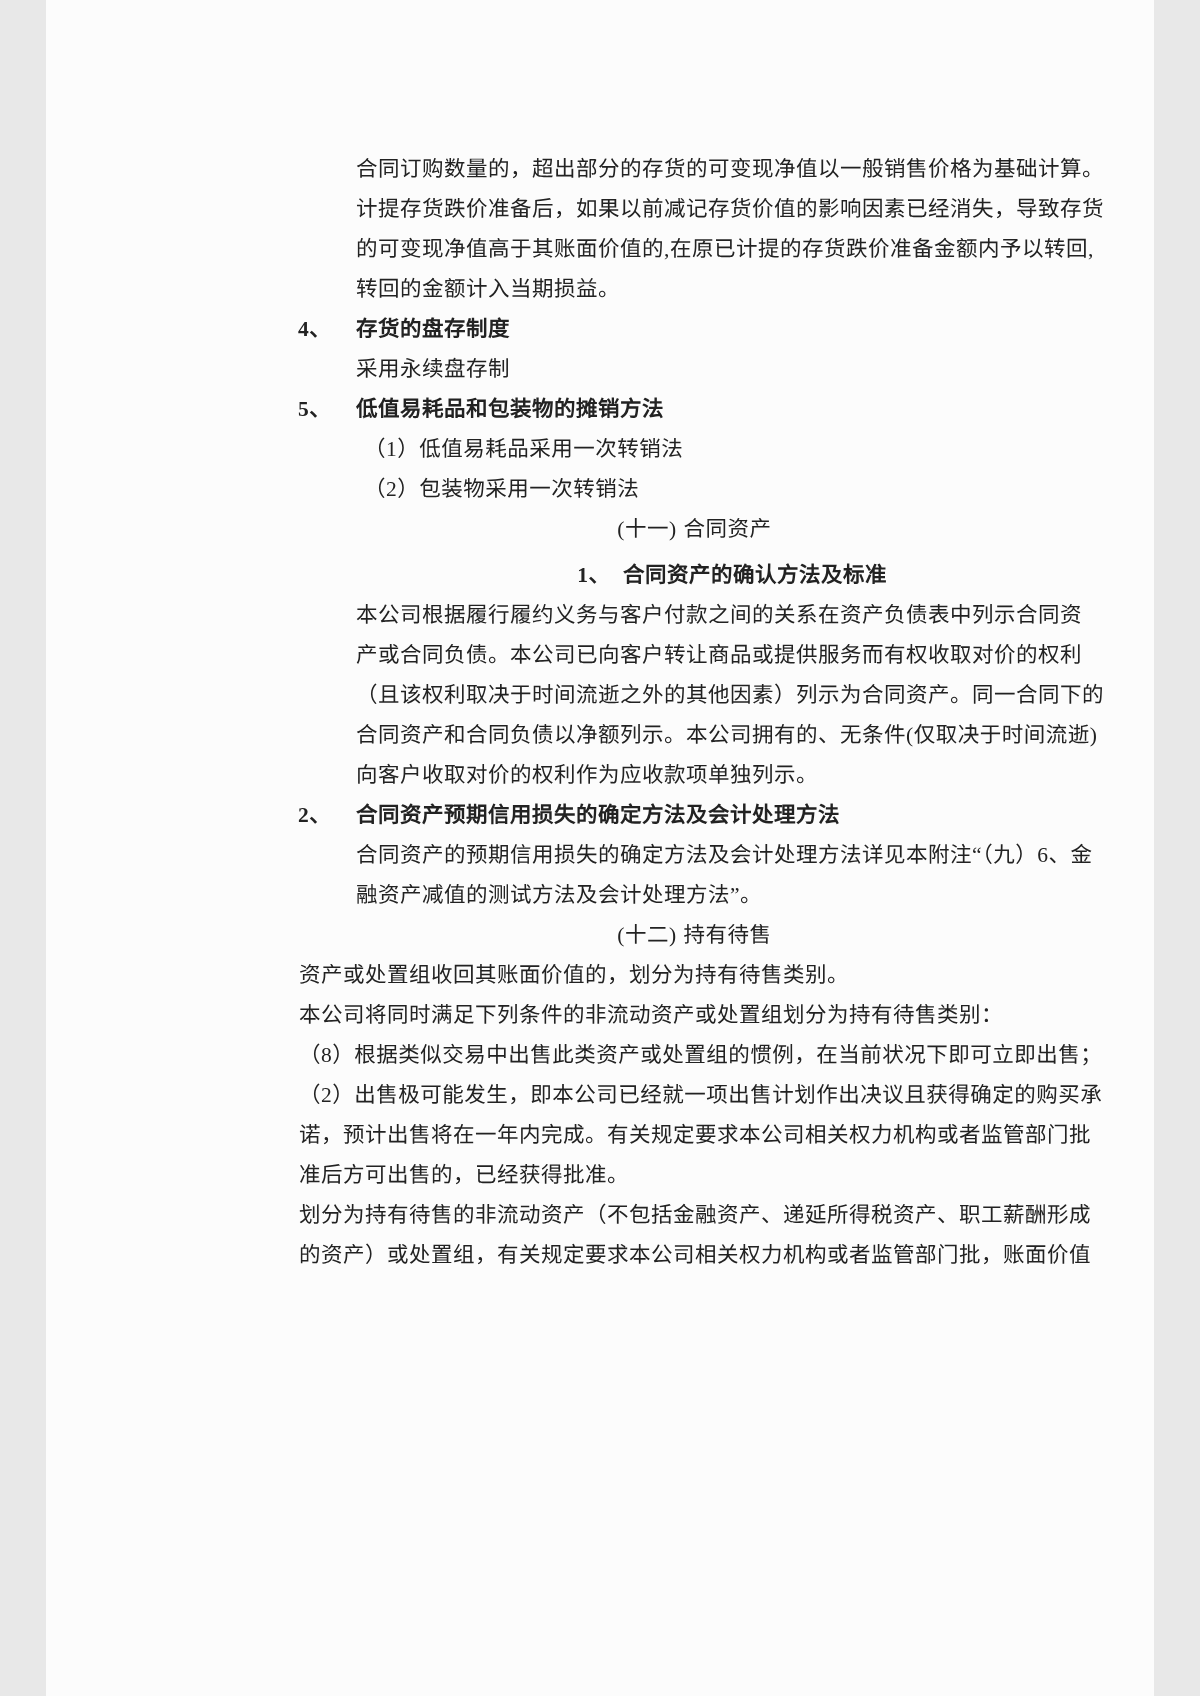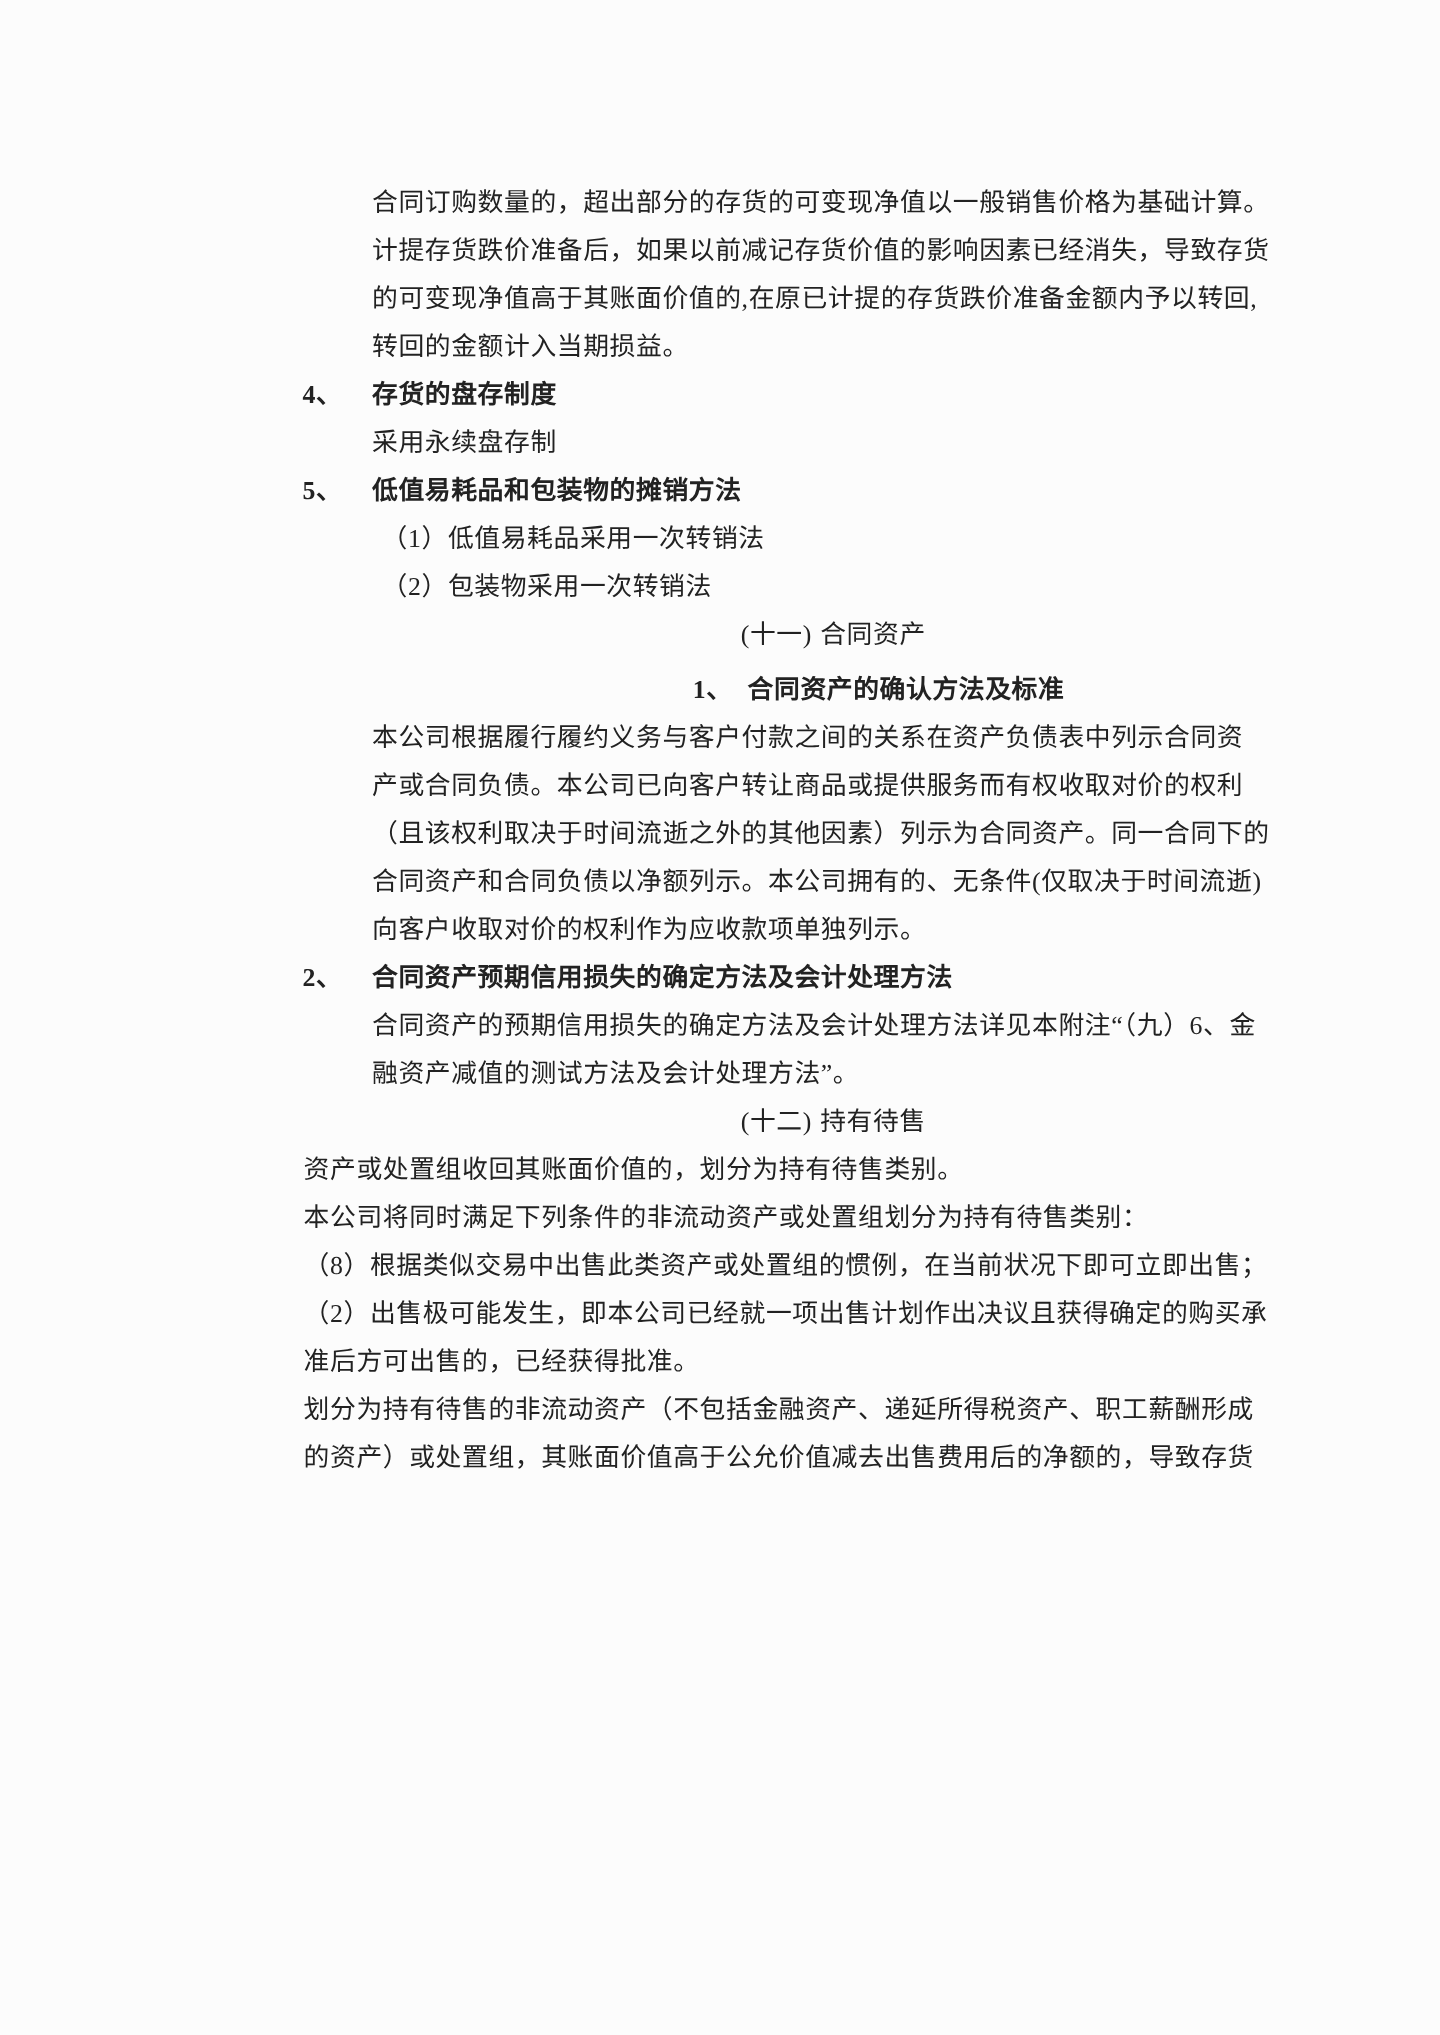--- a/index.html
+++ b/index.html
@@ -2,21 +2,21 @@
 <html lang="zh-CN"><head>
 <meta charset="utf-8">
 <style>
   html, body {
     margin: 0;
     padding: 0;
     background: #e8e8e8;
   }
   .page {
     position: relative;
-    width: 1200px;
+    width: 1108px;
     height: 1696px;
     margin: 0 auto;
     background: #fcfcfc;
     color: #222222;
     font-family: "Liberation Serif", "DejaVu Serif", serif;
     font-size: 21.5px;
     overflow: hidden;
     box-sizing: border-box;
     padding-top: 149px;
   }
@@ -64,17 +64,18 @@
 
   <div class="tline num-head mt-block"><span class="num">2、</span><span>合同资产预期信用损失的确定方法及会计处理方法</span></div>
   <div class="tline ind-body">合同资产的预期信用损失的确定方法及会计处理方法详见本附注“（九）6、金</div>
   <div class="tline ind-body">融资产减值的测试方法及会计处理方法”。</div>
 
   <div class="tline sec-head mt-block"><span class="lab">(十二)</span><span>持有待售</span></div>
   <div class="tline ind-sec">资产或处置组收回其账面价值的，划分为持有待售类别。</div>
   <div class="tline ind-sec">本公司将同时满足下列条件的非流动资产或处置组划分为持有待售类别：</div>
   <div class="tline ind-sec">（8）根据类似交易中出售此类资产或处置组的惯例，在当前状况下即可立即出售；</div>
   <div class="tline ind-sec">（2）出售极可能发生，即本公司已经就一项出售计划作出决议且获得确定的购买承</div>
+  <div class="tline ind-sec">诺，预计出售将在一年内完成。有关规定要求本公司相关权力机构或者监管部门批</div>
   <div class="tline ind-sec">准后方可出售的，已经获得批准。</div>
   <div class="tline ind-sec">划分为持有待售的非流动资产（不包括金融资产、递延所得税资产、职工薪酬形成</div>
-  <div class="tline ind-sec">的资产）或处置组，其账面价值高于公允价值减去出售费用后的净额的，导致存货</div>
+  <div class="tline ind-sec">的资产）或处置组，有关规定要求本公司相关权力机构或者监管部门批，账面价值</div>
 
 </div>
 
 </body></html>

